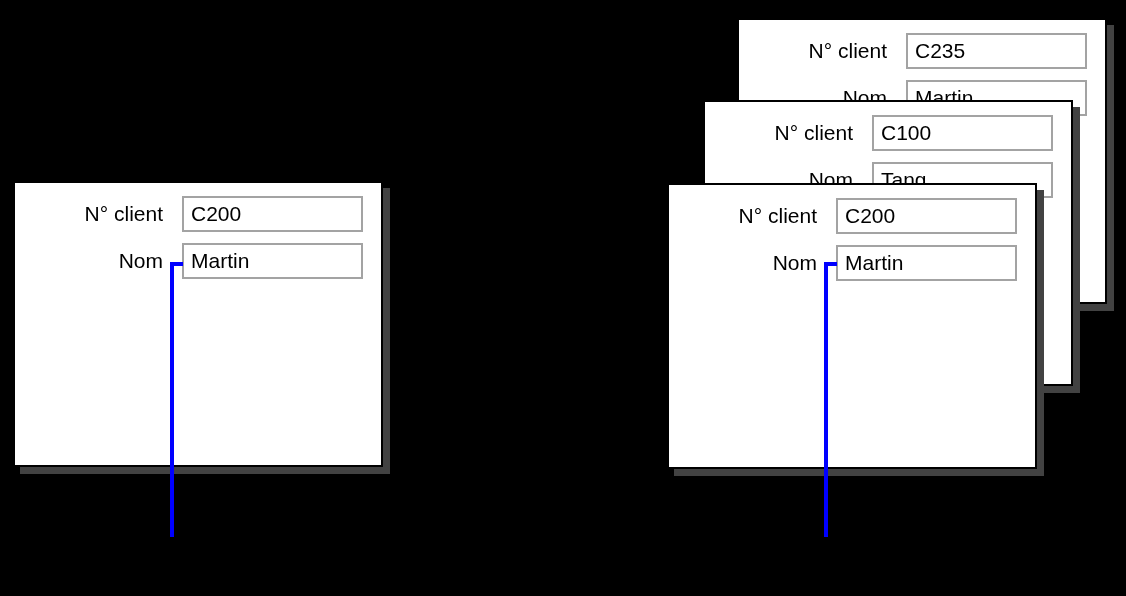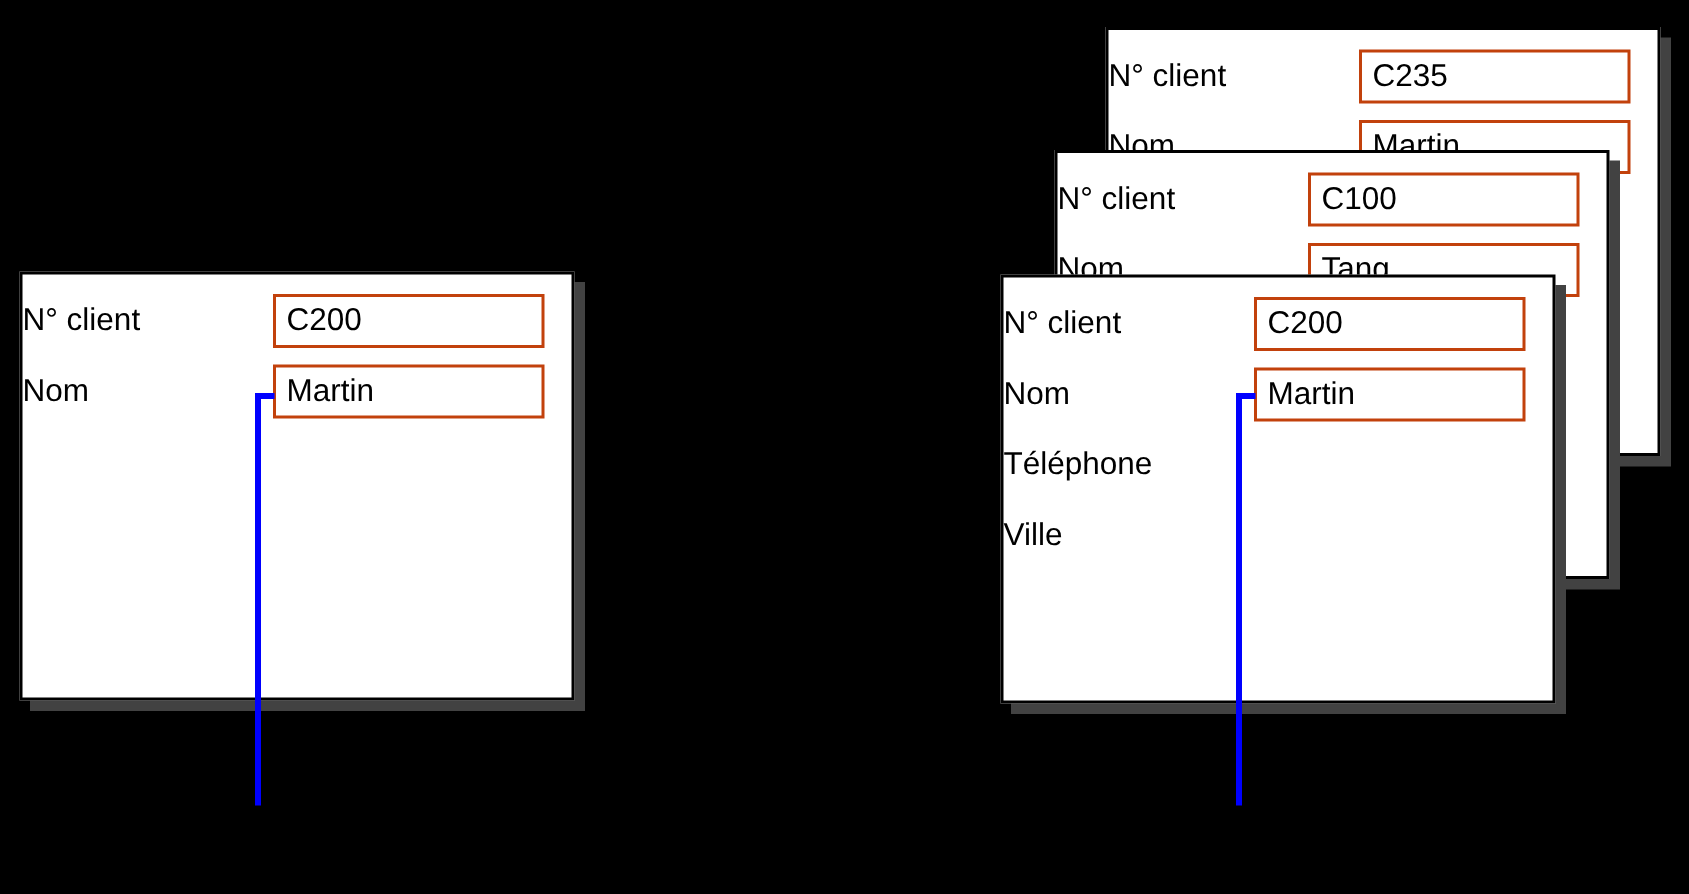--- a/index.html
+++ b/index.html
@@ -25,29 +25,30 @@
   .card-middle{left:703px; top:100px; z-index:2;}
   .card-front {left:667px; top:183px; z-index:3;}
   .row{
     display:flex;
     align-items:center;
     height:36px;
     margin-bottom:11px;
   }
   .row-label{
     width:148px;
+    text-align:right;
     font-size:21px;
     color:#000000;
     white-space:nowrap;
   }
   .row-box{
     margin-left:19px;
     width:181px;height:36px;
     box-sizing:border-box;
-    border:2px solid #c2410c;
+    border:2px solid #a3a3a3;
     background:#ffffff;
     display:flex;
     align-items:center;
     padding-left:7px;
     font-size:21px;
     color:#000000;
     white-space:nowrap;
     overflow:hidden;
   }
   .pointer{
@@ -102,23 +103,21 @@
   <div class="card card-front">
     <div class="row">
       <span class="row-label">N° client</span>
       <div class="row-box">C200</div>
     </div>
     <div class="row">
       <span class="row-label">Nom</span>
       <div class="row-box">Martin</div>
     </div>
     <div class="row">
-      <span class="row-label">Téléphone</span>
     </div>
     <div class="row">
-      <span class="row-label">Ville</span>
     </div>
   </div>
 
   <div class="pointer pointer-left"></div>
   <div class="pointer pointer-right"></div>
 
 </div>
 
 </body></html>

